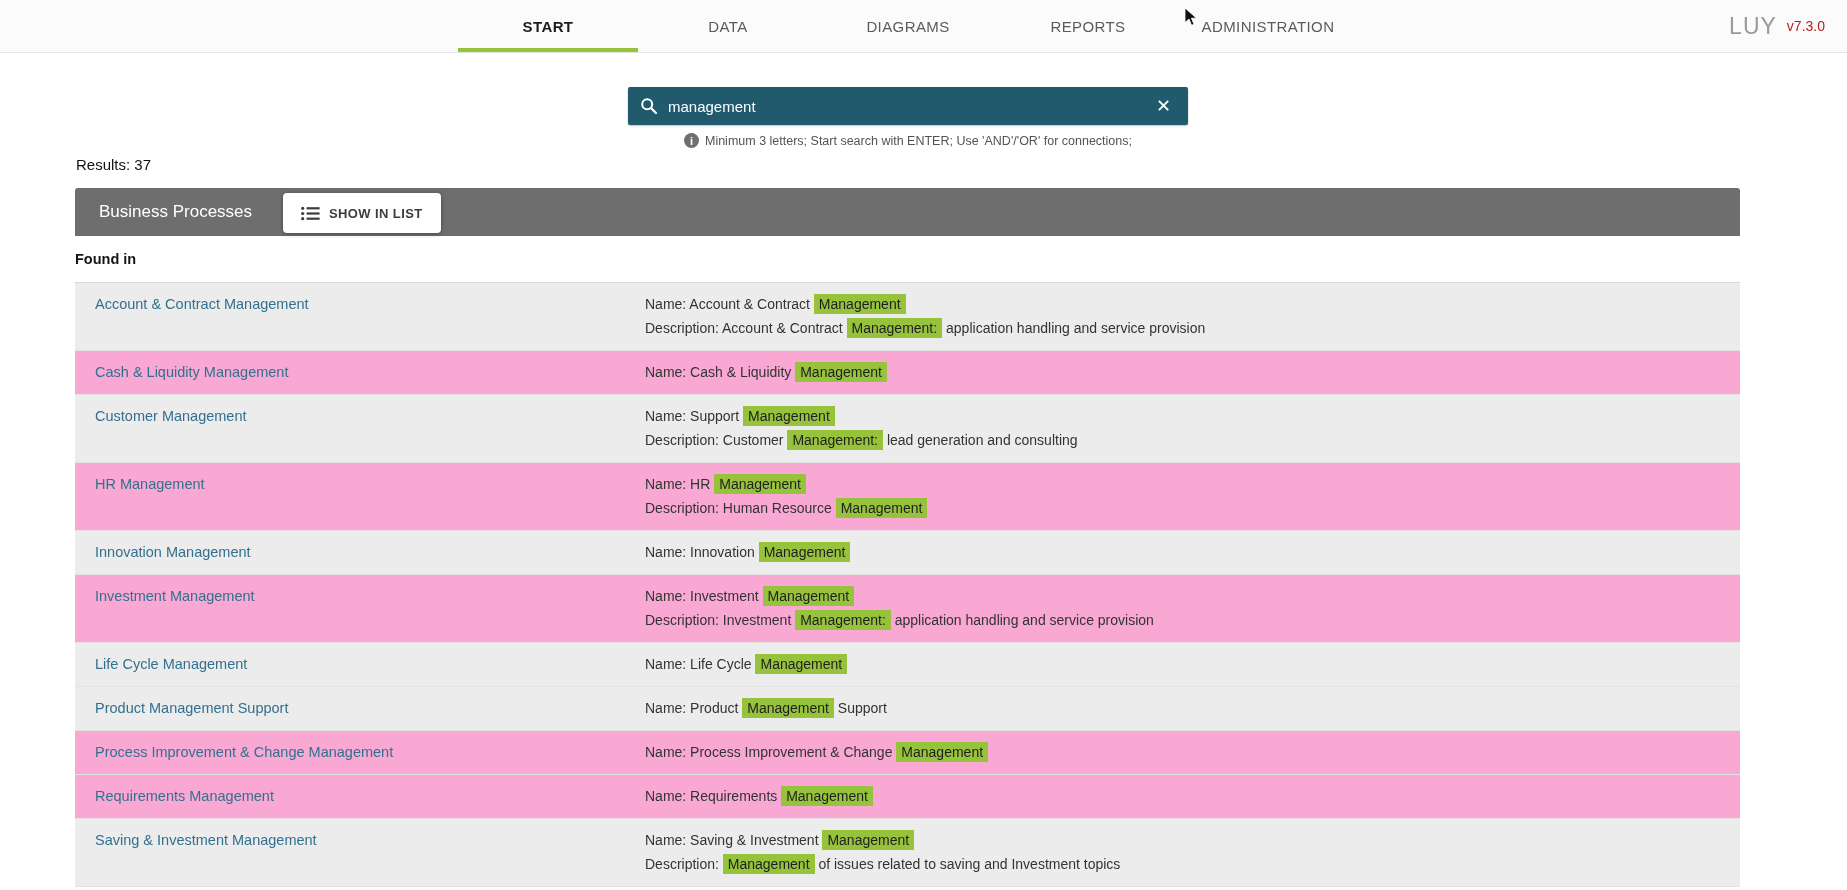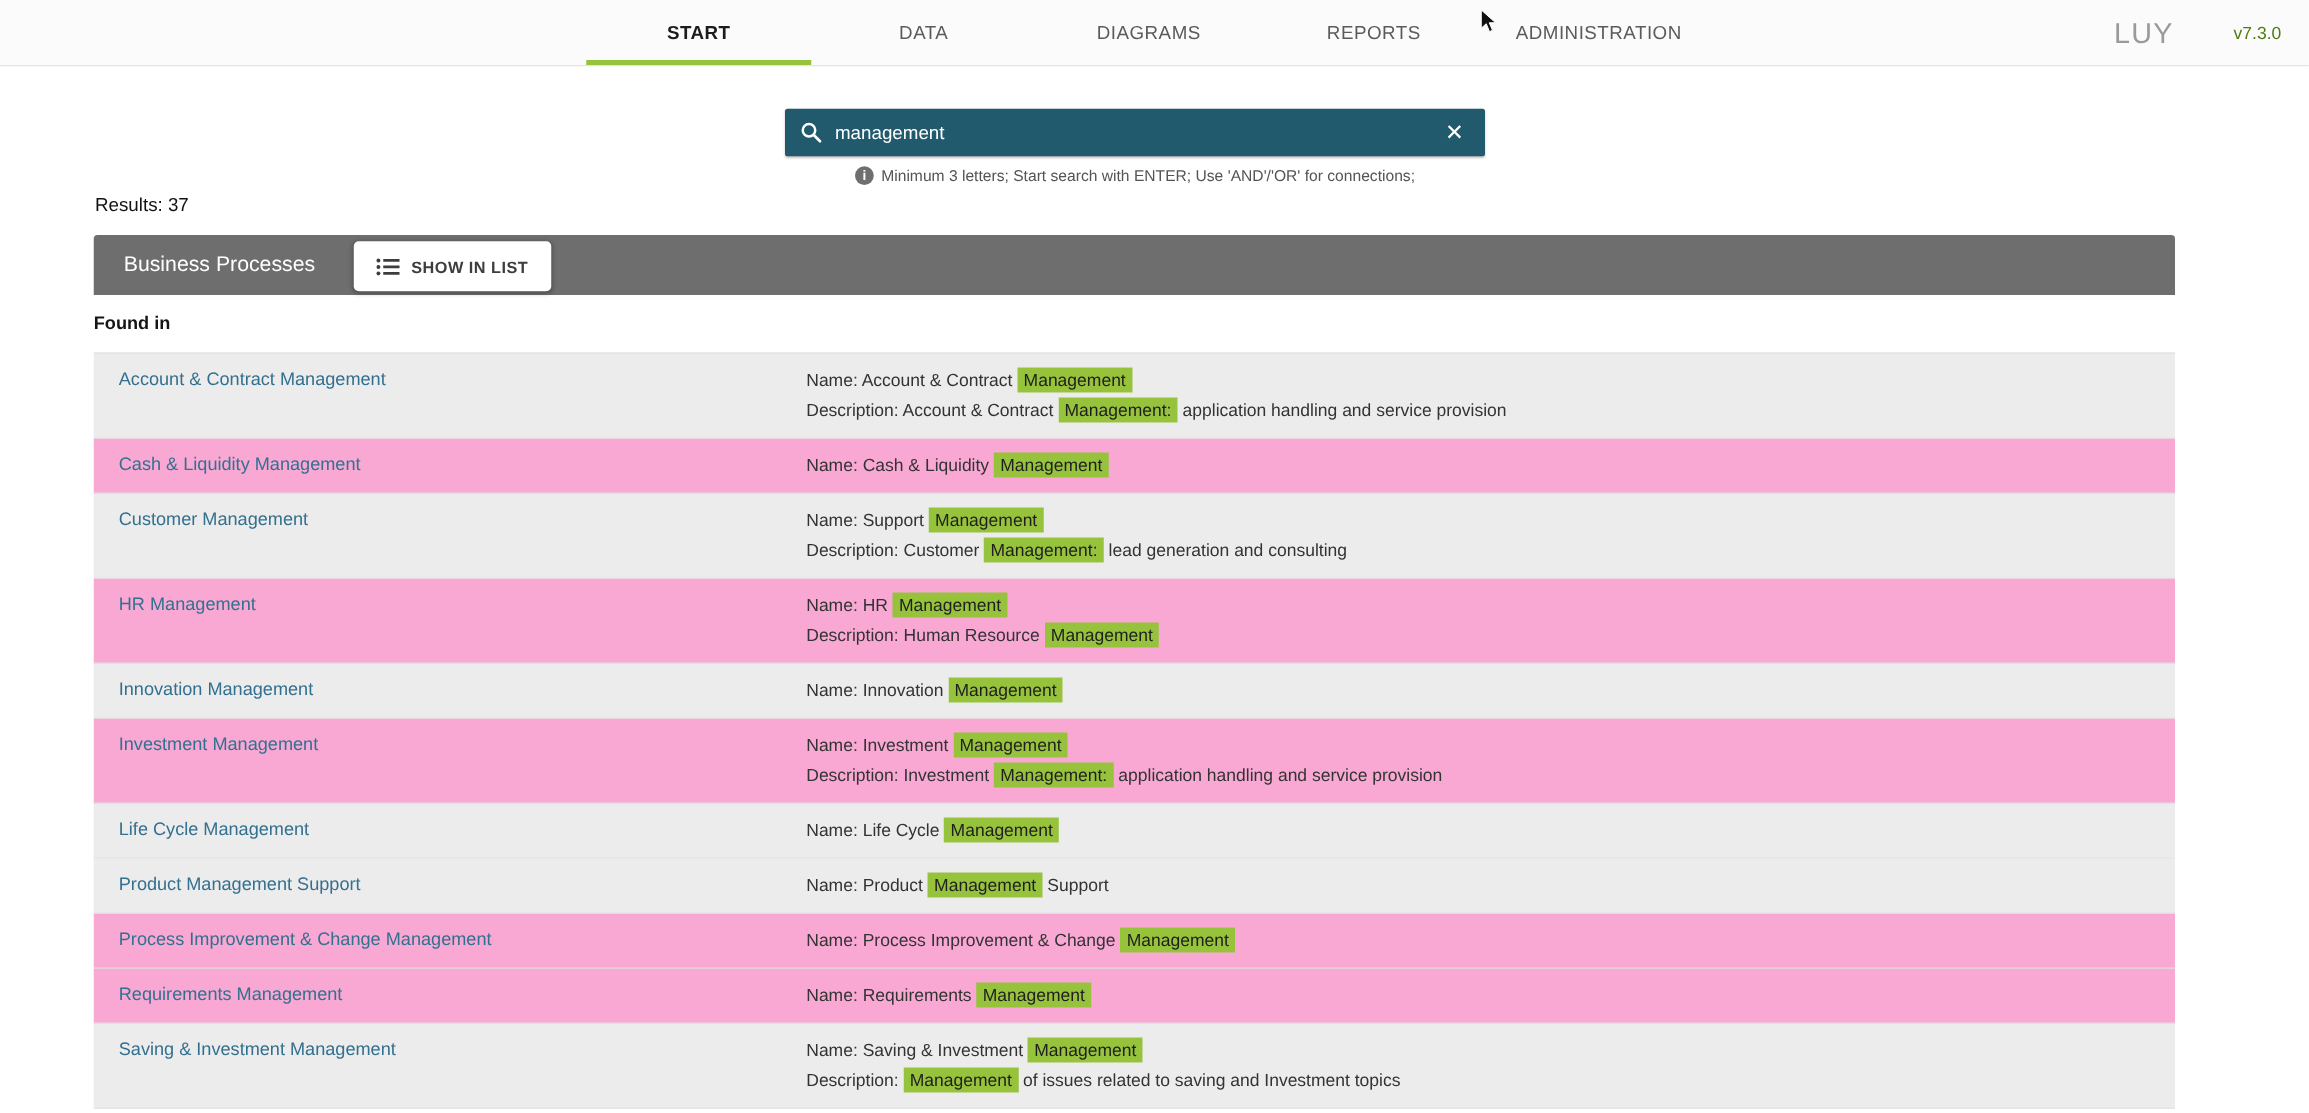--- a/index.html
+++ b/index.html
@@ -8,33 +8,33 @@
     width:1847px; height:890px; overflow:hidden; position:relative;
     background:#ffffff; font-family:"Liberation Sans", sans-serif;
     color:#222;
   }
 
   
   .nav {
     position:absolute; top:0; left:0; right:0; height:53px;
     background:#fbfbfb; border-bottom:1px solid #e4e4e4;
   }
-  .nav-items { position:absolute; left:469px; top:0; height:100%; display:flex; }
+  .nav-items { position:absolute; left:458px; top:0; height:100%; display:flex; }
   .nav-item {
     width:180px; height:100%; display:flex; align-items:center; justify-content:center;
     font-size:15px; color:#5b5b5b; letter-spacing:.4px; cursor:pointer; position:relative;
   }
   .nav-item.active { color:#1c1c1c; font-weight:700; }
   .nav-item.active::after {
     content:""; position:absolute; left:0; right:0; bottom:0; height:4px;
     background:var(--green);
   }
   .brand { position:absolute; right:22px; top:0; height:100%; display:flex; align-items:center; gap:10px; }
   .logo { font-size:23px; font-weight:400; color:#9a9a9a; letter-spacing:1px; }
-  .version { font-size:14px; color:#4d7c0f;margin-left:38px; }
+  .version { font-size:14px; color:#b91c1c; }
 
   
   .cursor { position:absolute; left:1184px; top:7px; z-index:50; }
 
   
   .search-wrap { position:absolute; left:628px; top:87px; width:560px; }
   .search-box {
     height:38px; background:var(--teal); border-radius:2px;
     display:flex; align-items:center; padding:0 12px;
     box-shadow:0 1px 2px rgba(0,0,0,.25); cursor:text;

